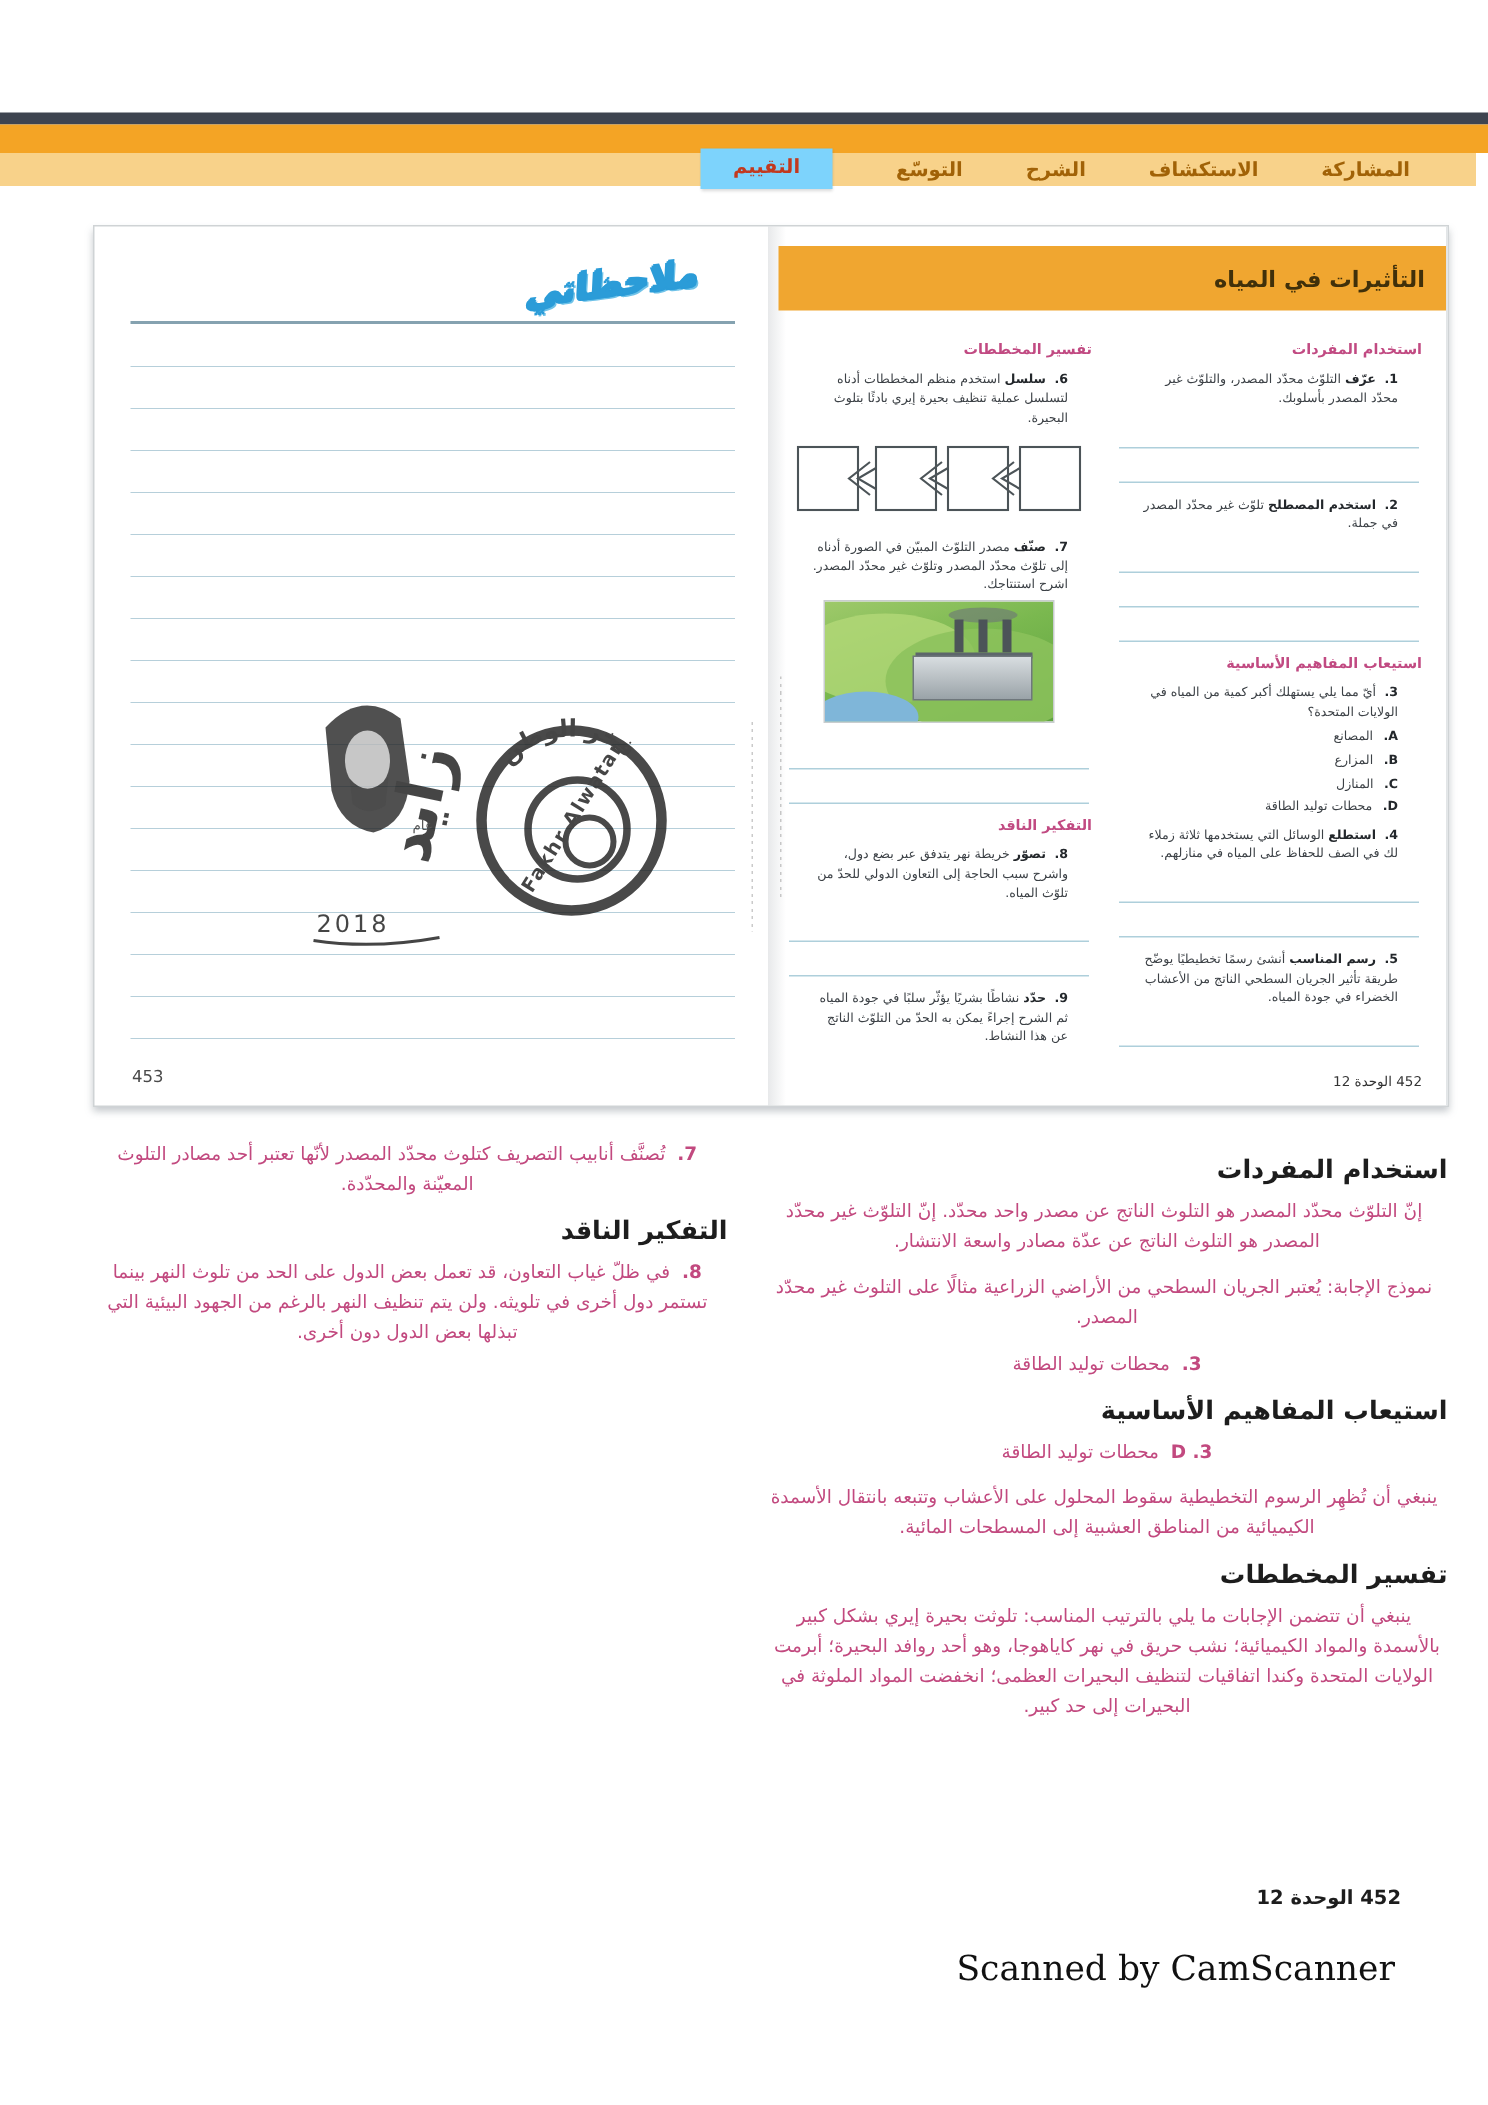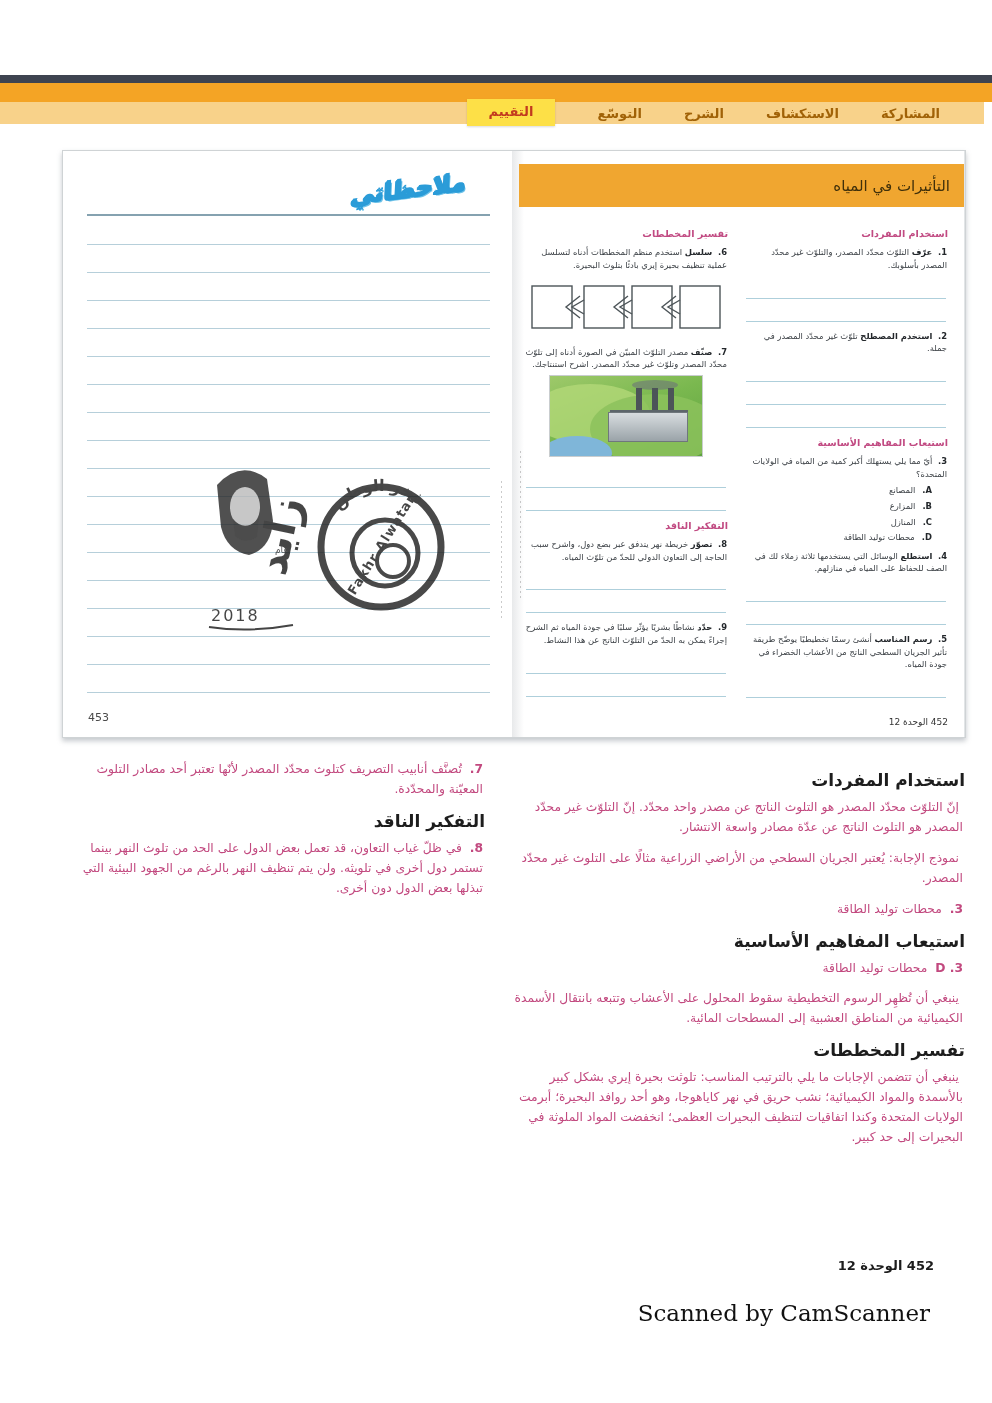--- a/index.html
+++ b/index.html
@@ -6,21 +6,21 @@
   body{
     width:992px;height:1403px;position:relative;background:#ffffff;
     font-family:"DejaVu Sans",sans-serif;overflow:hidden;
   }
   
   .darkbar{position:absolute;top:75px;left:0;width:992px;height:8px;background:#3e4450;}
   .orange-dark{position:absolute;top:83px;left:0;width:992px;height:19px;background:#f4a425;}
   .orange-light{position:absolute;top:102px;left:0;width:984px;height:22px;background:#f8d28a;}
   .tabs{position:absolute;top:100px;right:52px;height:26px;display:flex;direction:rtl;align-items:center;gap:42px;}
   .tab{font-size:13px;font-weight:bold;color:#a16207;white-space:nowrap;cursor:pointer;}
-  .tab.active{background:#fde047;color:#c2391f;padding:5px 22px 7px;margin-top:-2px;box-shadow:0 1px 2px rgba(0,0,0,.15);}
+  .tab.active{background:#7dd3fc;color:#c2391f;padding:5px 22px 7px;margin-top:-2px;box-shadow:0 1px 2px rgba(0,0,0,.15);}
   
   .spread{position:absolute;top:150px;left:62px;width:902px;height:586px;background:#fff;
     border:1px solid #cfd3d5;box-shadow:0 3px 5px rgba(110,120,130,.4);display:flex;}
   .page-left{position:relative;width:449px;height:100%;overflow:hidden;}
   .page-right{position:relative;flex:1;height:100%;overflow:hidden;border-right:1px solid #e2e5e7;}
   .page-right::before{content:"";position:absolute;left:0;top:0;bottom:0;width:12px;
     background:linear-gradient(to right,rgba(90,100,110,.14),rgba(0,0,0,0));}
   
   .graffiti{position:absolute;top:24px;right:46px;color:#2b9cd8;font-size:24px;font-weight:bold;
     transform:rotate(-7deg) skewX(-10deg);letter-spacing:1px;
@@ -28,43 +28,43 @@
   .rule-first{position:absolute;top:63px;left:24px;right:22px;height:2px;background:#85a2b0;}
   .rules{position:absolute;top:66px;left:24px;right:22px;height:500px;
     background:repeating-linear-gradient(to bottom,rgba(0,0,0,0) 0 27px,#b6cfda 27px 28px);}
   .stamp{position:absolute;top:298px;left:126px;width:268px;height:192px;opacity:.9;}
   .pagenum-left{position:absolute;bottom:13px;left:25px;font-size:11px;color:#4a4a4a;}
   .micro-l{position:absolute;top:330px;right:10px;width:1px;height:140px;opacity:.45;
     background:repeating-linear-gradient(to bottom,#8a8a8a 0 2px,transparent 2px 5px);}
   
   .banner{position:absolute;top:13px;left:7px;right:0;height:43px;background:#f0a630;
     display:flex;align-items:center;justify-content:flex-end;}
-  .banner-title{font-size:15px;font-weight:normal;color:#40300a;padding-left:4px;padding-right:14px;direction:rtl;text-align:center;}
+  .banner-title{font-size:15px;font-weight:bold;color:#40300a;padding-left:4px;padding-right:14px;direction:rtl;text-align:center;}
   .ws{position:absolute;top:68px;right:16px;left:12px;bottom:34px;direction:rtl;display:flex;gap:16px;overflow:hidden;}
   .ws-col{width:50%;font-size:8.4px;color:#3c4146;line-height:1.5;text-align:right;}
   .ws-h{color:#c14a82;font-weight:bold;font-size:9.6px;margin:8px 0 5px;}
-  .q{margin:0 1px 4px;}
+  .q{margin:0 16px 4px;}
   .qnum{font-weight:bold;color:#23272b;margin-left:3px;}
   .kw{font-weight:bold;color:#23272b;}
   .anslines{margin:3px 2px 8px;}
   .ansline{height:22px;border-bottom:1px solid #aecfdb;}
   .choice{display:flex;direction:rtl;gap:7px;margin:3px 16px 3px 0;}
   .choice .letter{font-weight:bold;color:#23272b;}
   .puzzle{display:block;margin:4px auto 8px;}
   .photo{position:relative;width:152px;height:80px;margin:4px auto 8px;border:1px solid #c9cdcf;overflow:hidden;
     background:linear-gradient(160deg,#9ec96a 0%,#7ab84f 45%,#5ea23f 100%);}
   .ws-footer{position:absolute;bottom:10px;right:16px;font-size:9px;color:#333;direction:rtl;}
   .micro-r{position:absolute;top:300px;left:8px;width:1px;height:150px;opacity:.45;
     background:repeating-linear-gradient(to bottom,#8a8a8a 0 2px,transparent 2px 5px);}
   
   .answers{position:absolute;top:760px;left:60px;width:905px;direction:rtl;display:flex;gap:28px;}
   .ans-col-r{width:452px;}
   .ans-col-l{width:425px;}
   .ans-h{font-size:17px;font-weight:bold;color:#1d1d1d;margin:10px 0 8px;text-align:right;direction:rtl;}
-  .ans-p{font-size:12.3px;color:#c2497f;line-height:1.62;margin:0 0 11px;text-align:right;direction:rtl;padding-right:2px;}
+  .ans-p{font-size:12.3px;color:#c2497f;line-height:1.62;margin:0 0 11px;text-align:center;direction:rtl;padding-right:2px;}
   .ans-p .num{font-weight:bold;margin-left:4px;}
   .print-footer{position:absolute;top:1258px;right:58px;font-size:13px;font-weight:bold;color:#1d1d1d;direction:rtl;}
   .camscanner{position:absolute;top:1300px;right:62px;font-family:"DejaVu Serif",serif;font-size:23px;color:#111;}
   
   .hill1{position:absolute;left:-20px;top:8px;width:120px;height:60px;border-radius:50%;background:#b3d878;opacity:.8;}
   .hill2{position:absolute;left:40px;top:18px;width:130px;height:70px;border-radius:50%;background:#8cc25c;opacity:.85;}
   .river{position:absolute;left:-8px;bottom:-14px;width:70px;height:34px;border-radius:50%;background:#7fb6d9;}
   .factory{position:absolute;right:14px;bottom:14px;width:78px;height:28px;background:linear-gradient(#d8dde0,#9aa3a8);border:1px solid #6f777c;}
   .froof{position:absolute;right:14px;bottom:42px;width:78px;height:4px;background:#5d666b;}
   .stack{position:absolute;bottom:46px;width:6px;height:22px;background:#4c5458;}

